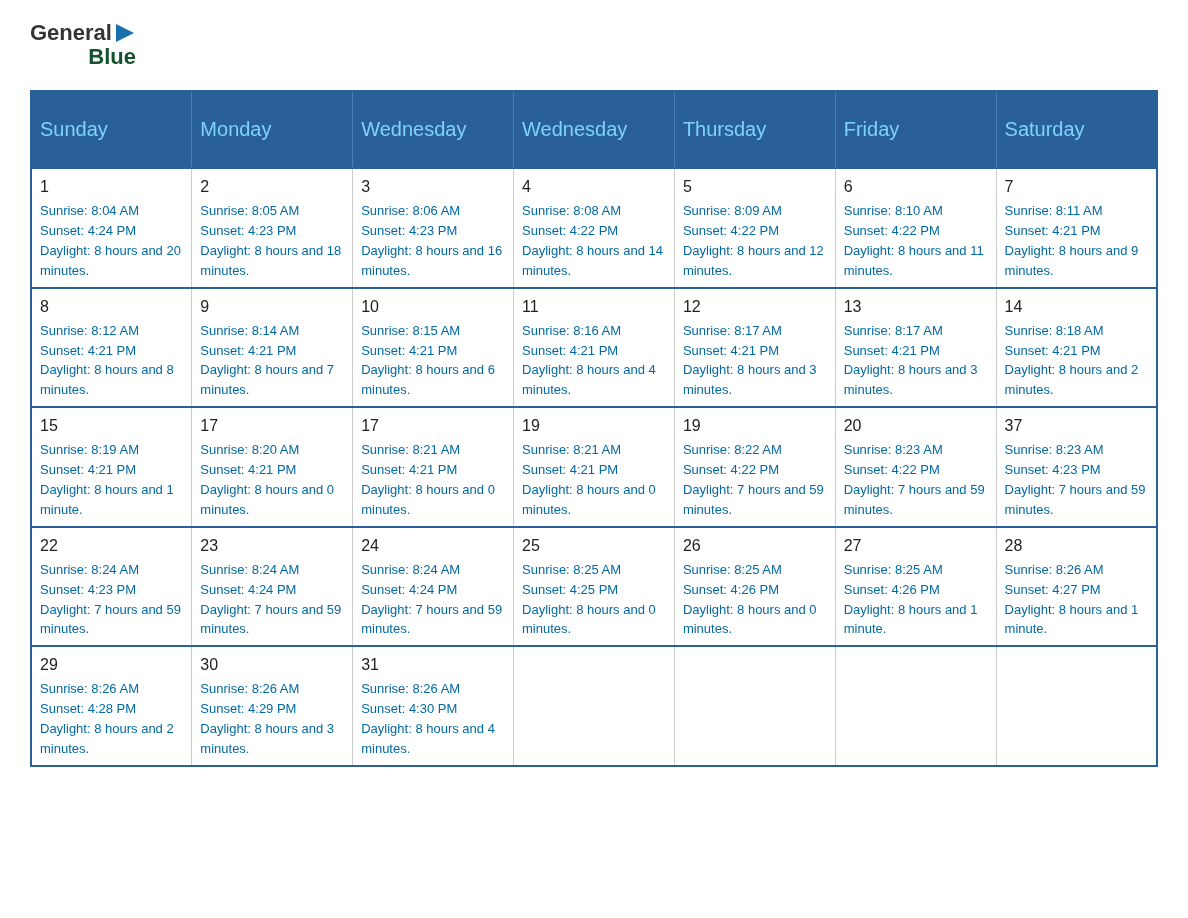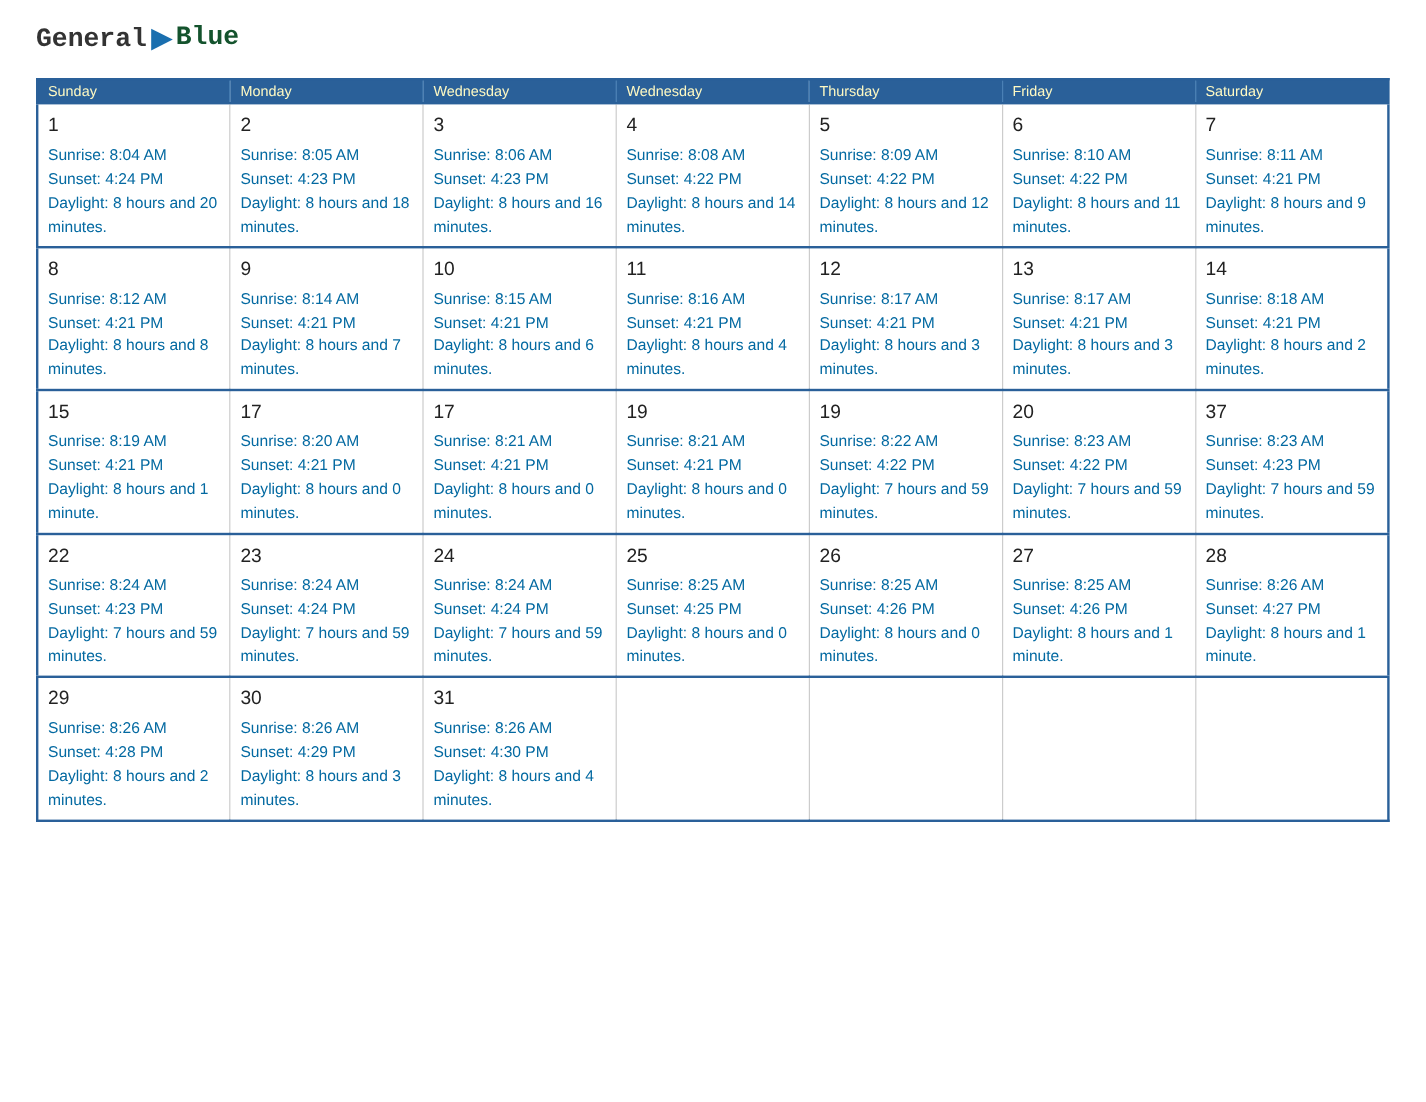--- a/index.html
+++ b/index.html
@@ -32,24 +32,24 @@
     }
     table {
       width: 100%;
       border-collapse: collapse;
       border: 2px solid #2a6099;
     }
     thead tr {
       background-color: #2a6099;
     }
     thead th {
-      color: #fef9c3;
-      font-size: 12px;
+      color: #7dd3fc;
+      font-size: 20px;
       font-weight: normal;
-      padding: 2px 8px;
+      padding: 26px 8px;
       text-align: left;
       border-right: 1px solid #4a80b5;
     }
     thead th:last-child {
       border-right: none;
     }
     tbody tr {
       border-top: 2px solid #2a6099;
     }
     tbody td {
@@ -72,23 +72,22 @@
       margin-bottom: 3px;
       display: block;
     }
     .day-info {
       font-size: 13px;
       color: #0369a1;
       line-height: 1.5;
     }
     .logo-wrapper {
       display: flex;
-      flex-direction: row;
-      align-items: center;
-      font-family: Liberation Mono, monospace;
+      flex-direction: column;
+      align-items: flex-end;
     }
     .logo-top {
       display: flex;
       align-items: center;
     }
     .logo-general {
       font-size: 22px;
       font-weight: bold;
       color: #333;
     }

